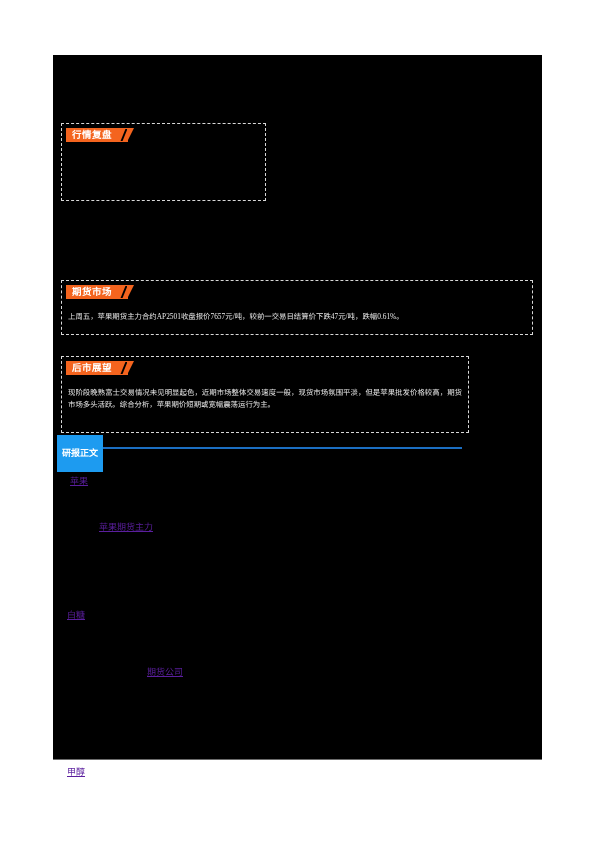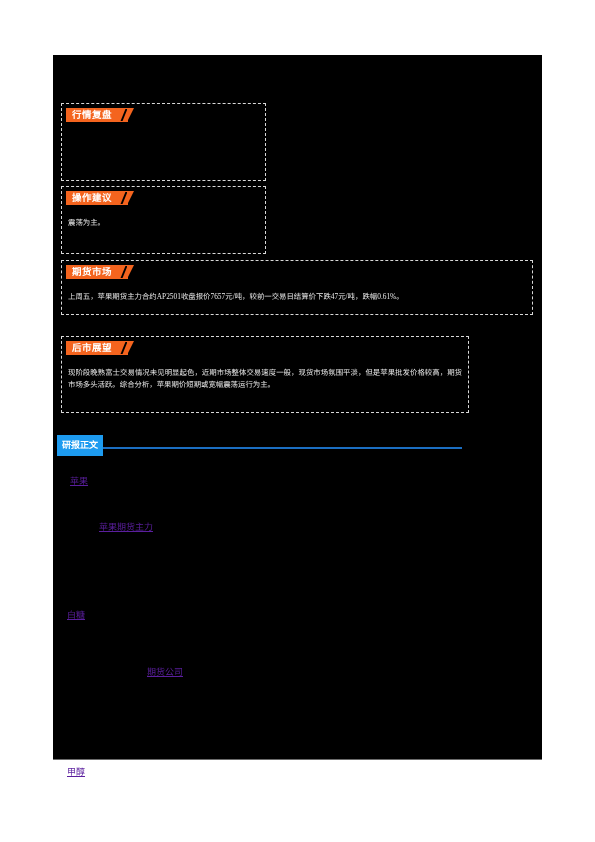--- a/index.html
+++ b/index.html
@@ -33,20 +33,21 @@
     box-sizing: border-box;
     border-bottom: 1px solid #6b6b6b;
   }
 
   
   .section-box {
     position: absolute;
     box-sizing: border-box;
     border: 1px dashed #d8d8d8;
     background: #000000;
+    margin-top: 20px;
   }
 
   .tag {
     position: relative;
     display: inline-block;
     height: 14px;
     line-height: 14px;
     padding: 0 16px 0 6px;
     margin: 4px 0 0 4px;
     background: #f4641e;
@@ -107,21 +108,21 @@
     width: 405px;
     height: 2px;
     background: #1b6ec2;
   }
   #body-header-label {
     position: absolute;
     left: 0;
     top: 0;
     height: 13px;
     line-height: 13px;
-    padding: 4px 5px;
+    padding: 12px 5px;
     background: #1d9bf0;
     color: #ffffff;
     font-family: "Liberation Sans", "DejaVu Sans", sans-serif;
     font-size: 9px;
     font-weight: bold;
     white-space: nowrap;
     text-align: right;
   }
 
   
@@ -150,27 +151,20 @@
 
   <div id="doc-body">
 
     <div class="section-box" id="sec-review">
       <div class="tag">
         <span>行情复盘</span>
         <span class="tag-skew"></span>
       </div>
     </div>
 
-    <div class="section-box" id="sec-advice">
-      <div class="tag">
-        <span>操作建议</span>
-        <span class="tag-skew"></span>
-      </div>
-      <div class="section-text">震荡为主。</div>
-    </div>
 
     <div class="section-box" id="sec-market">
       <div class="tag">
         <span>期货市场</span>
         <span class="tag-skew"></span>
       </div>
       <div class="section-text">上周五，苹果期货主力合约AP2501收盘报价7657元/吨，较前一交易日结算价下跌47元/吨，跌幅0.61%。</div>
     </div>
 
     <div class="section-box" id="sec-outlook">

